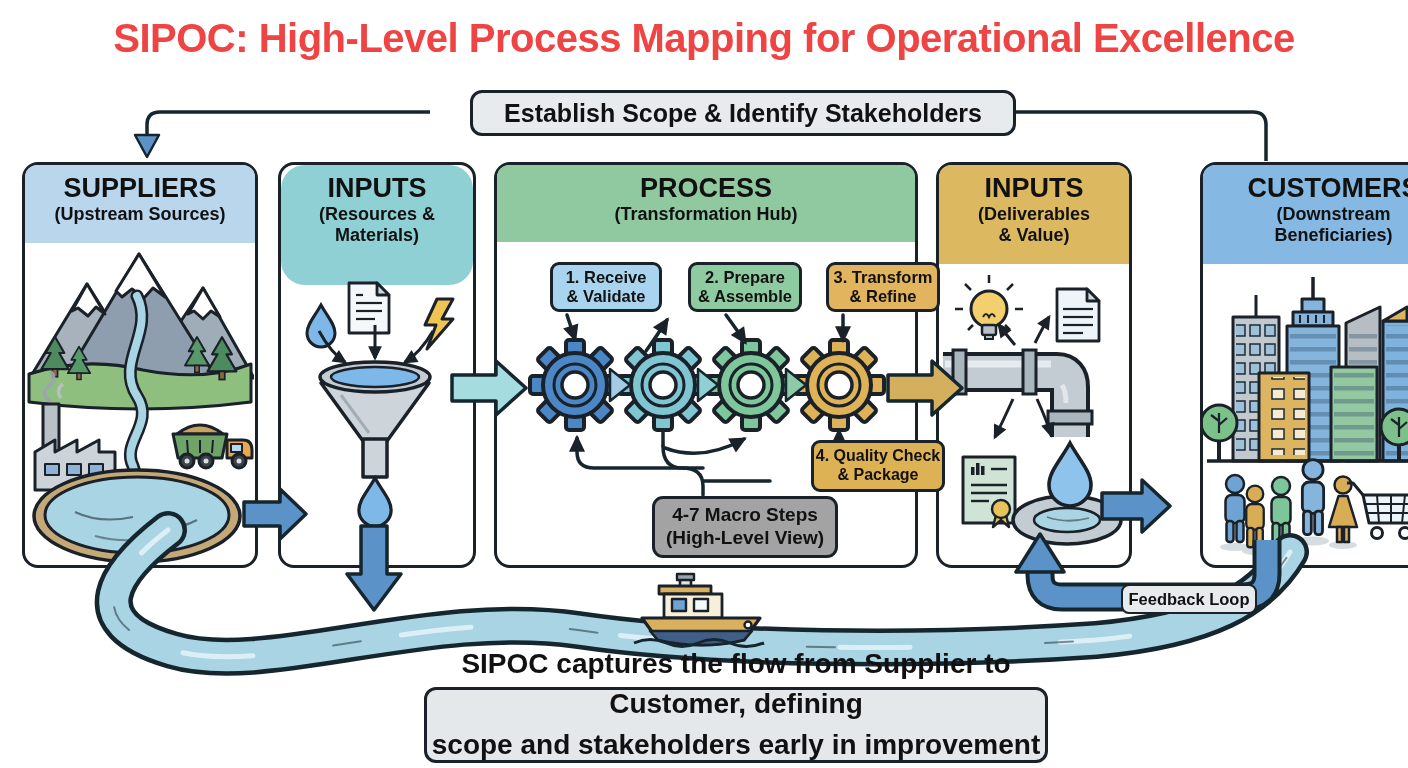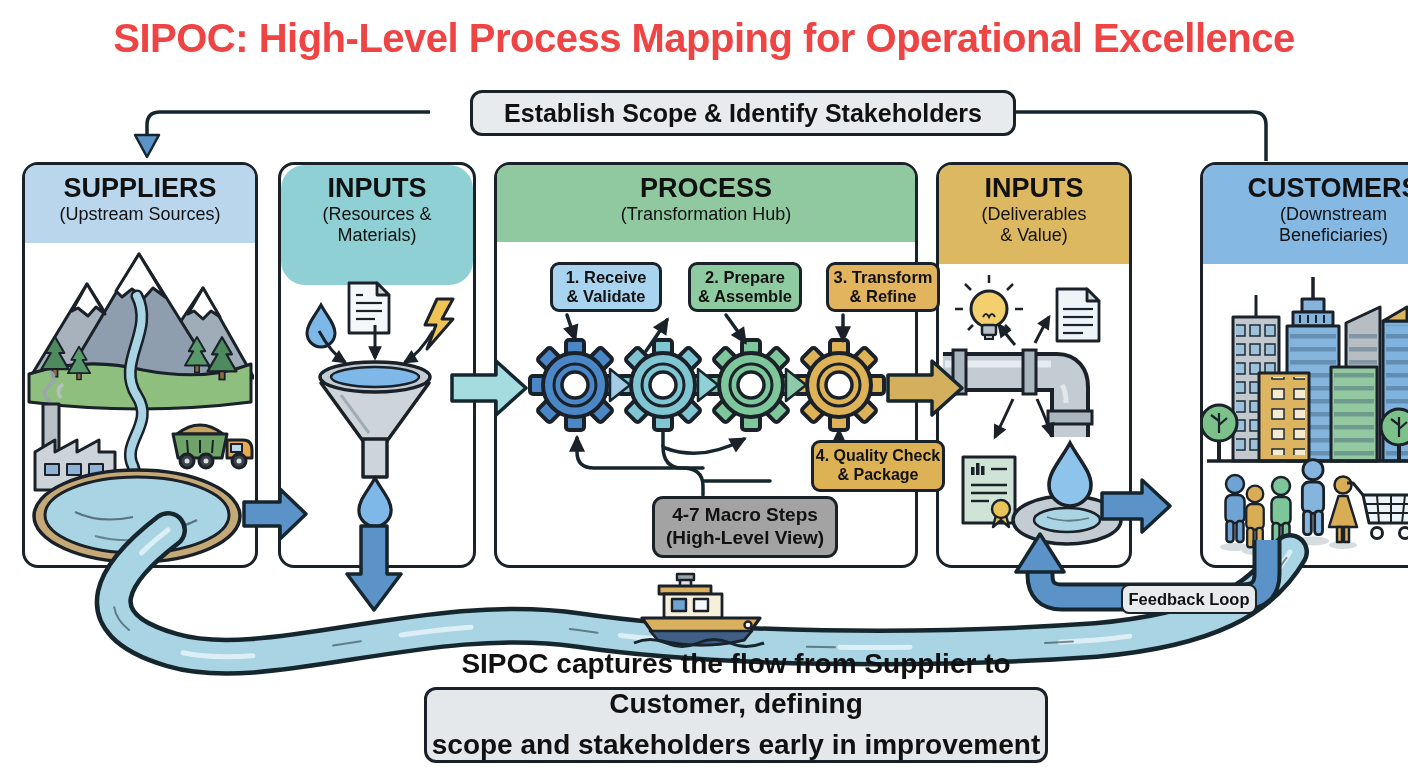--- a/index.html
+++ b/index.html
@@ -13,21 +13,21 @@
   .banner{left:430px;top:90px;width:546px;height:46px;font-size:25px;border-width:3.5px;border-radius:12px;}
   .col{position:absolute;top:162px;height:406px;border:3.5px solid #1a2129;border-radius:16px;
        background:#fff;box-sizing:border-box;}
   .col-suppliers{left:22px;width:236px;}
   .col-inputs{left:278px;width:198px;}
   .col-process{left:494px;width:424px;}
   .col-outputs{left:936px;width:196px;}
   .col-customers{left:1200px;width:267px;}
   .colhead{border-radius:12px 12px 0 0;text-align:center;padding-top:9px;box-sizing:border-box;}
   .colhead .t{font-size:27px;font-weight:800;line-height:1.05;}
-  .colhead .s{font-size:18px;font-weight:400;line-height:1.12;white-space:pre-line;margin-top:2px;}
+  .colhead .s{font-size:18px;font-weight:700;line-height:1.12;white-space:pre-line;margin-top:2px;}
   .colsvg{position:absolute;left:0;bottom:0;display:block;}
   .step{font-size:16.5px;line-height:1.18;border-radius:9px;}
   #step1{left:510px;top:262px;width:112px;height:50px;}
   #step2{left:648px;top:262px;width:114px;height:50px;}
   #step3{left:786px;top:262px;width:114px;height:50px;}
   #step4{left:771px;top:440px;width:134px;height:52px;font-size:16px;}
   #macro{left:612px;top:496px;width:186px;height:62px;font-size:19px;line-height:1.2;border-radius:11px;}
   .feedback{left:1081px;top:584px;width:136px;height:30px;font-size:16.5px;font-weight:700;
             border-width:2.5px;border-radius:8px;}
   .caption{left:384px;top:687px;width:624px;height:76px;font-size:28px;line-height:1.45;

